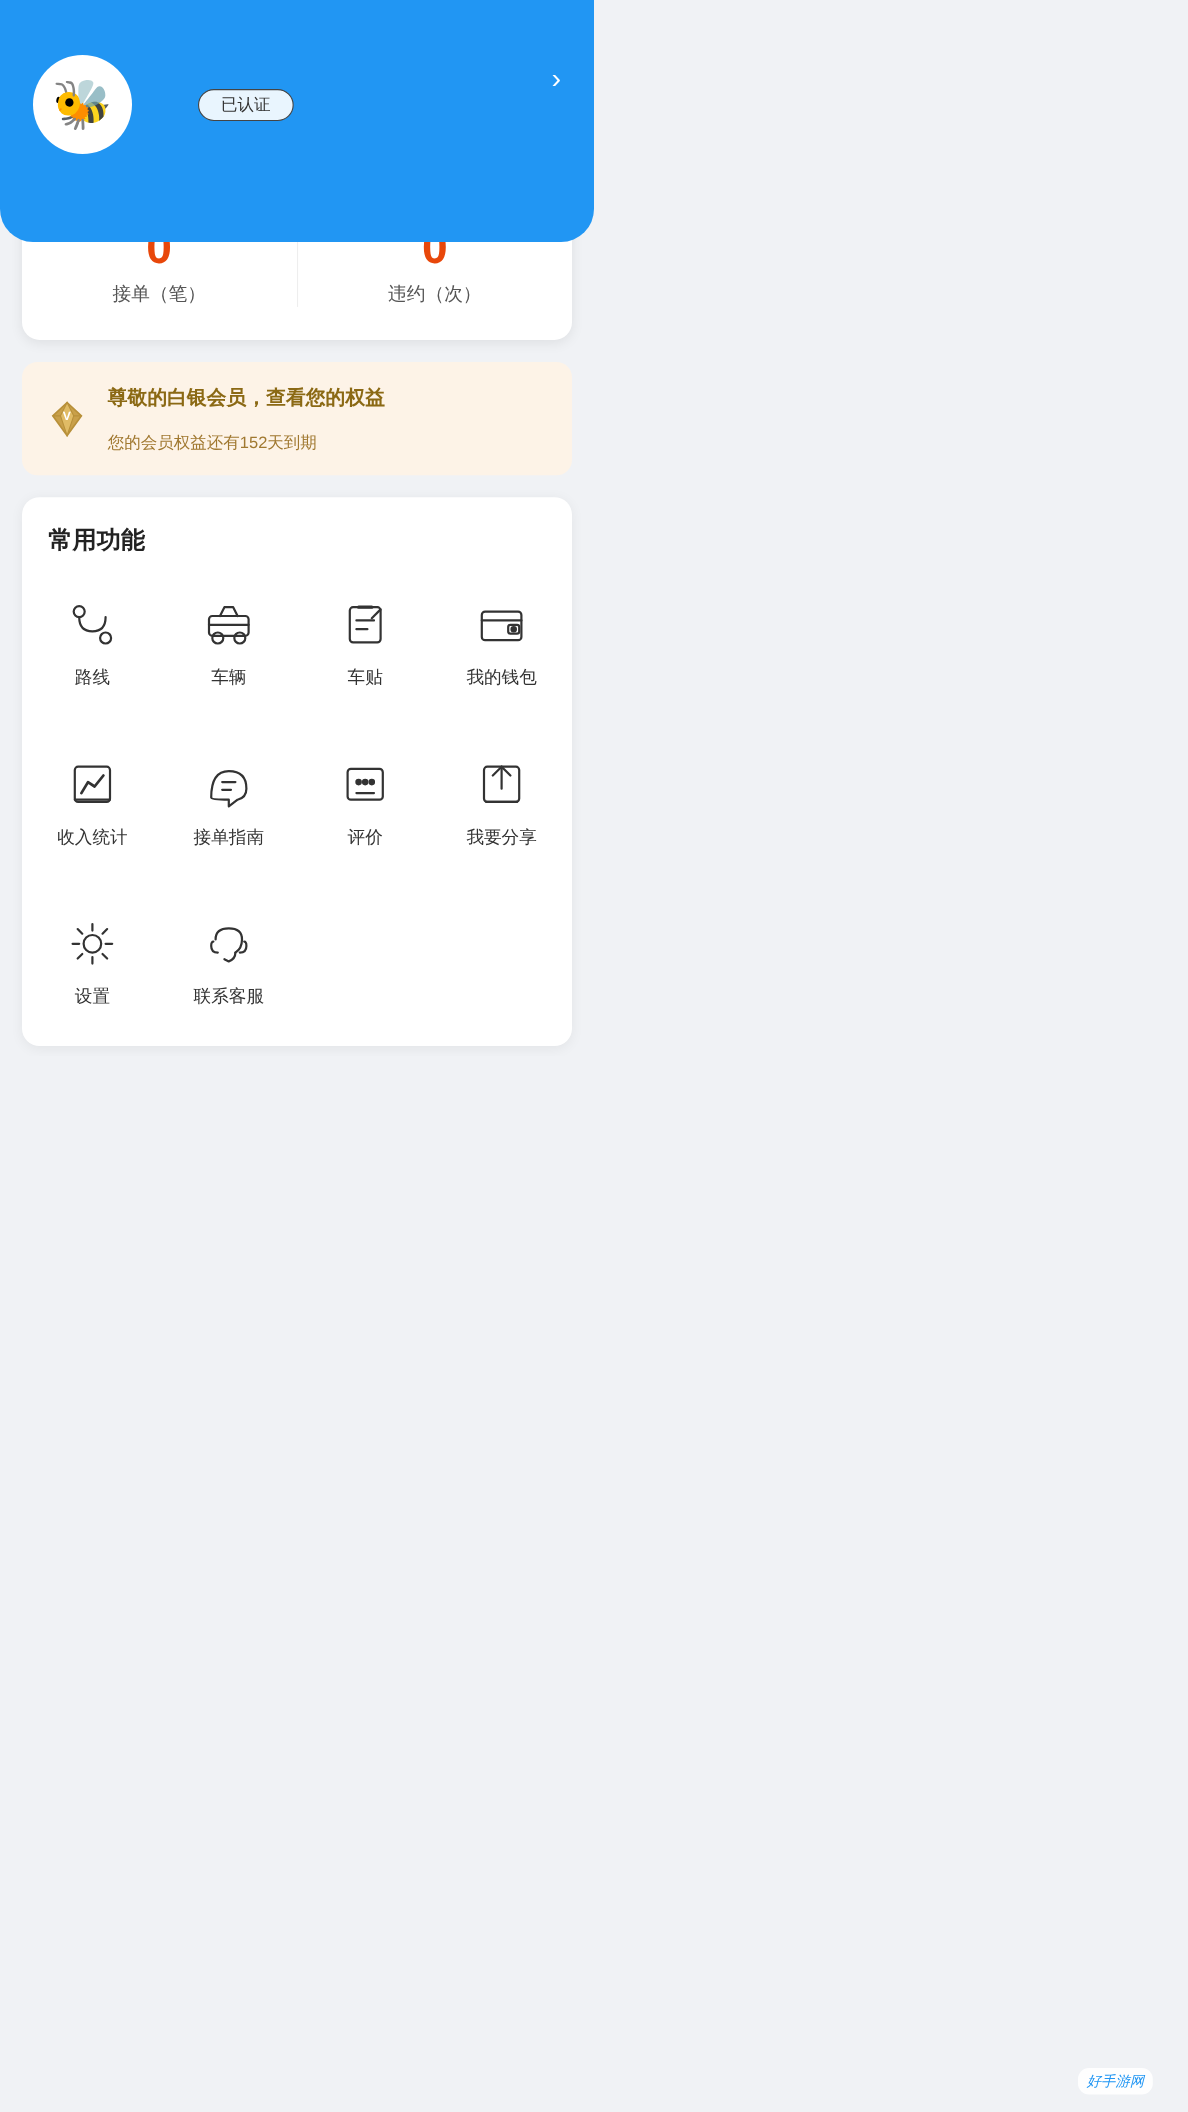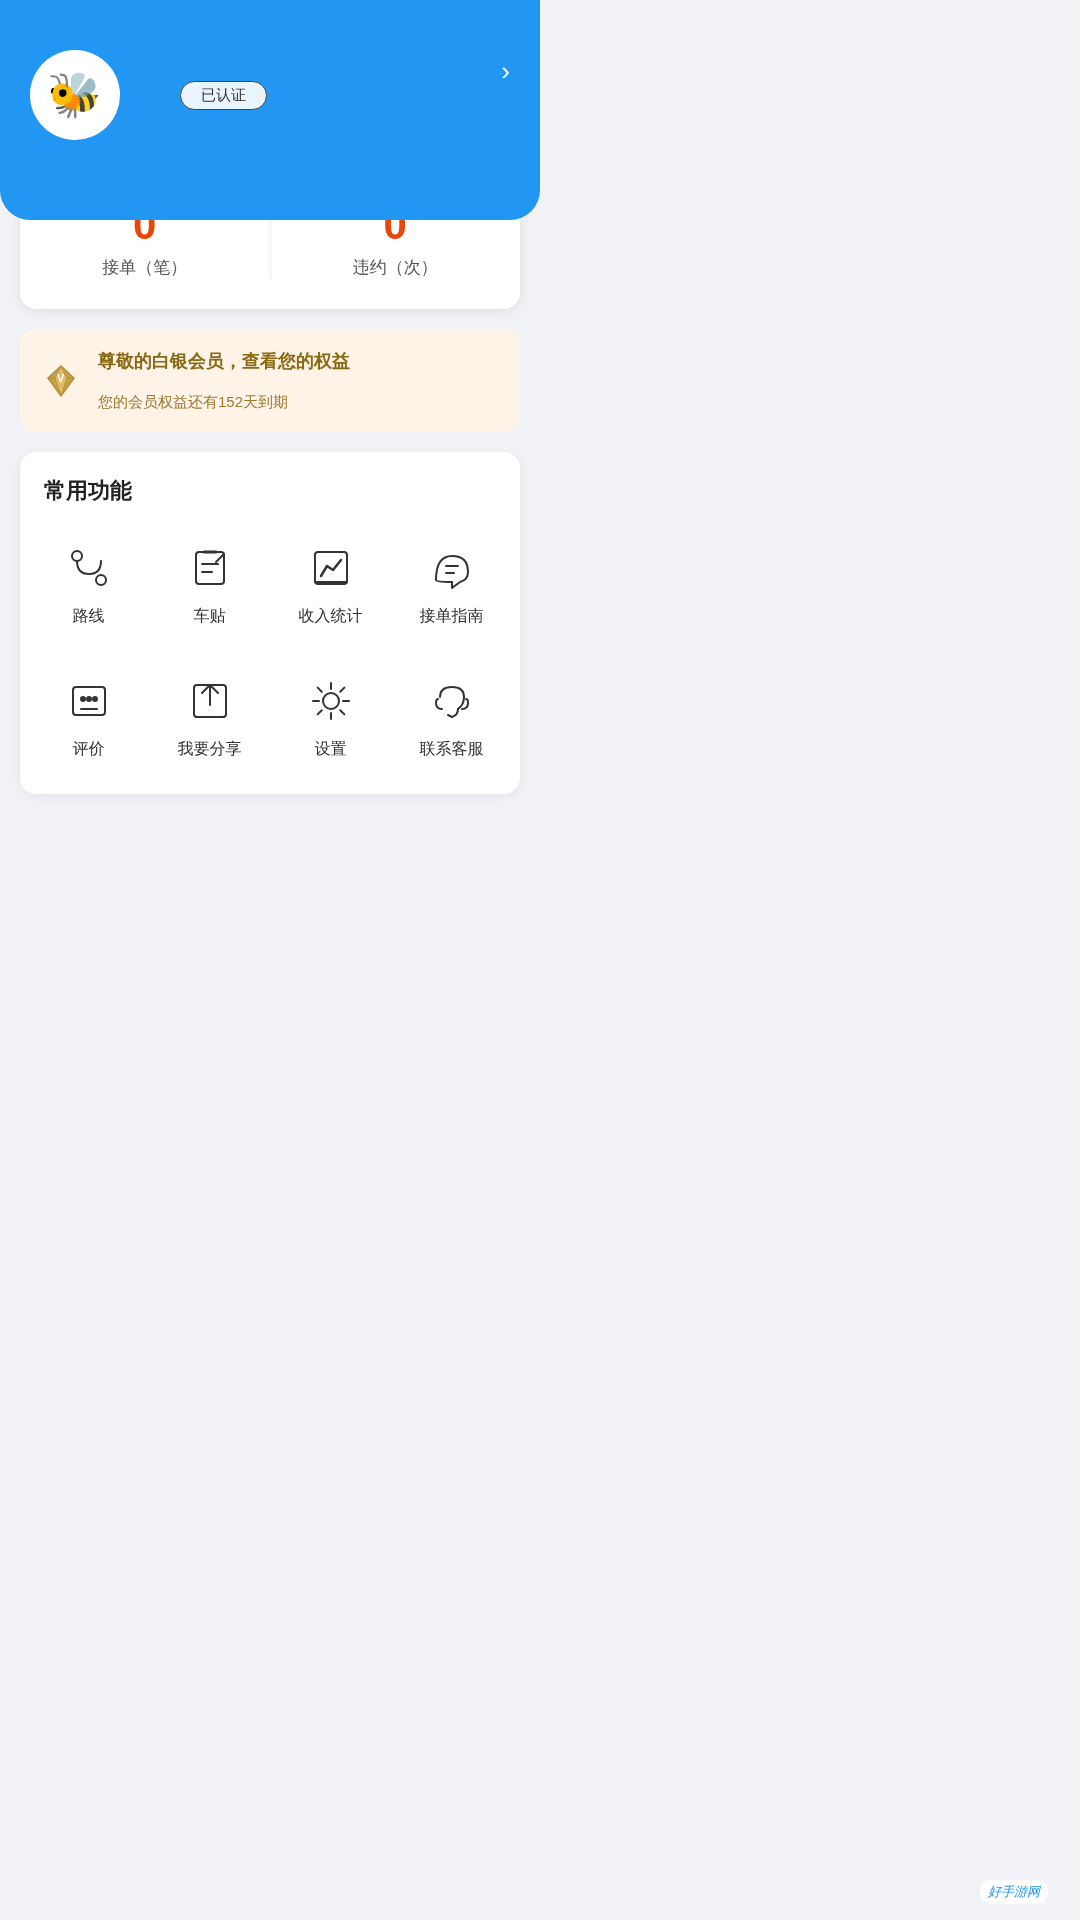--- a/index.html
+++ b/index.html
@@ -138,21 +138,21 @@
     .feature-title {
       font-size: 22px;
       font-weight: 700;
       color: #222;
       padding: 0 14px 16px 14px;
     }
 
     .feature-grid {
       display: grid;
       grid-template-columns: repeat(4, 1fr);
-      gap: 4px;
+      gap: 16px;
     }
 
     .feature-item {
       display: flex;
       flex-direction: column;
       align-items: center;
       padding: 18px 8px 24px 8px;
       cursor: pointer;
     }
 
@@ -238,34 +238,57 @@
       <div class="feature-icon">
         <svg viewBox="0 0 48 48">
           <circle cx="12" cy="12" r="5"></circle>
           <circle cx="36" cy="36" r="5"></circle>
           <path d="M12 17 Q12 30 24 30 Q36 30 36 17" stroke="#333" fill="none"></path>
         </svg>
       </div>
       <div class="feature-label">路线</div>
     </div>
 
+    <div class="feature-item">
+      <div class="feature-icon">
+        <svg viewBox="0 0 48 48">
+          <rect x="6" y="16" width="36" height="18" rx="3"></rect>
+          <circle cx="14" cy="36" r="5"></circle>
+          <circle cx="34" cy="36" r="5"></circle>
+          <path d="M6 24h36"></path>
+          <path d="M16 16l4-8h8l4 8"></path>
+        </svg>
+      </div>
+      <div class="feature-label">车辆</div>
+    </div>
 
     <div class="feature-item">
       <div class="feature-icon">
         <svg viewBox="0 0 48 48">
           <rect x="10" y="8" width="28" height="32" rx="3"></rect>
           <path d="M18 8 L30 8" stroke-width="3"></path>
           <path d="M30 18 L38 10" stroke-linecap="round"></path>
           <path d="M16 20 h16"></path>
           <path d="M16 28 h10"></path>
         </svg>
       </div>
       <div class="feature-label">车贴</div>
     </div>
 
+    <div class="feature-item">
+      <div class="feature-icon">
+        <svg viewBox="0 0 48 48">
+          <rect x="6" y="12" width="36" height="26" rx="3"></rect>
+          <path d="M6 20h36"></path>
+          <rect x="30" y="24" width="10" height="8" rx="2"></rect>
+          <circle cx="35" cy="28" r="2" fill="#333"></circle>
+        </svg>
+      </div>
+      <div class="feature-label">我的钱包</div>
+    </div>
 
     <div class="feature-item">
       <div class="feature-icon">
         <svg viewBox="0 0 48 48">
           <rect x="8" y="8" width="32" height="32" rx="3"></rect>
           <polyline points="14,32 20,22 26,26 34,16" stroke-width="2.5"></polyline>
           <path d="M8 38 h32"></path>
         </svg>
       </div>
       <div class="feature-label">收入统计</div>

